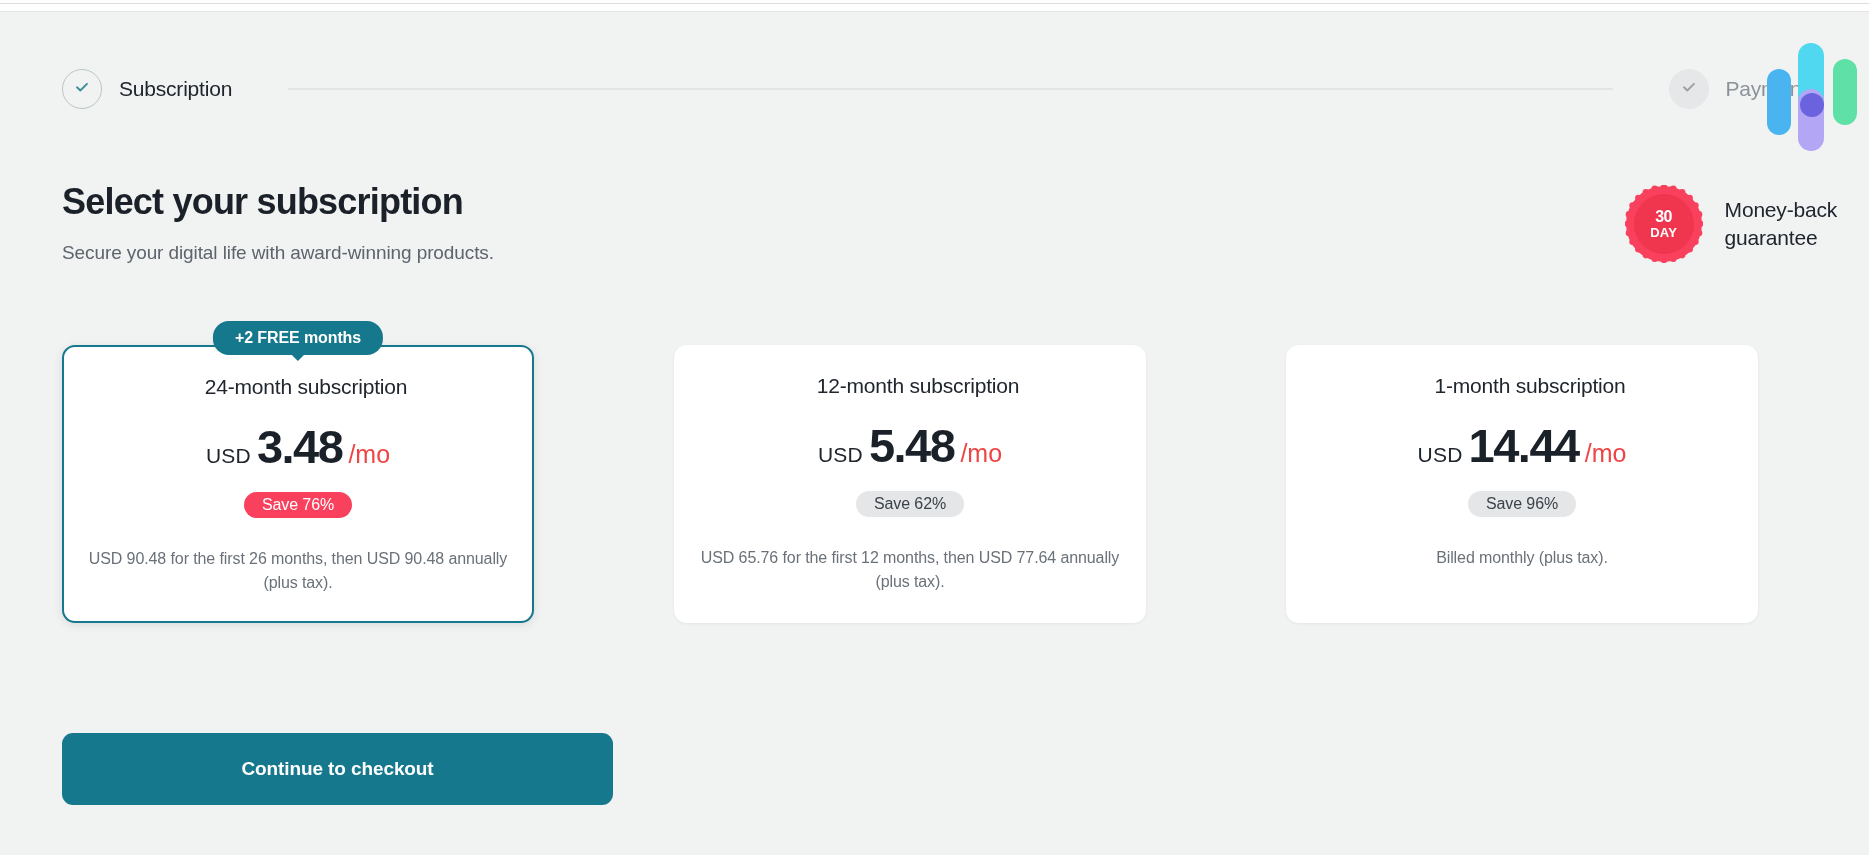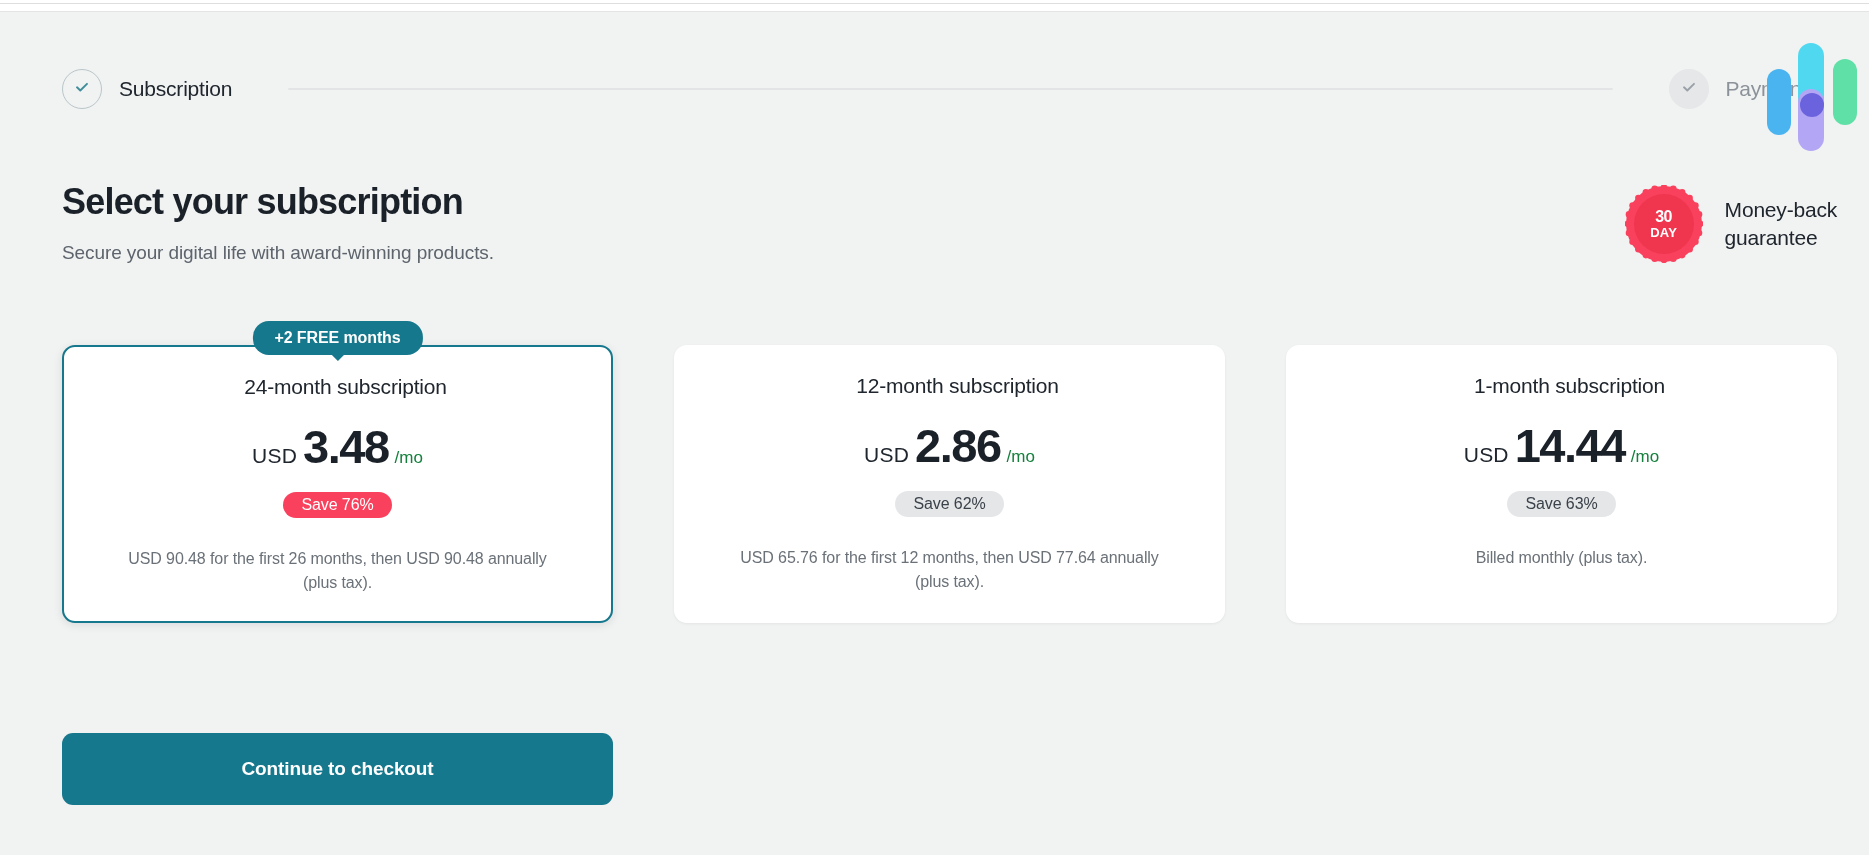--- a/index.html
+++ b/index.html
@@ -168,21 +168,21 @@
   .cards {
     position: absolute;
     top: 320px;
     left: 62px;
     width: 1775px;
     height: 280px;
   }
   .card {
     position: absolute;
     top: 12px;
-    width: 551px;
+    width: 472px;
     height: 278px;
     background: #ffffff;
     border-radius: 13px;
     border: 1px solid transparent;
     box-shadow: 0 1px 3px rgba(20,30,40,0.06);
     display: flex;
     flex-direction: column;
     align-items: center;
   }
   .card.c1 { left: 0px; }
@@ -241,22 +241,22 @@
     margin-right: 6px;
   }
   .amount {
     font-size: 47px;
     font-weight: bold;
     color: #1b2129;
     letter-spacing: -1.5px;
     line-height: 1;
   }
   .per {
-    font-size: 17px;
-    color: #15803d;
+    font-size: 25px;
+    color: #ef4444;
     margin-left: 6px;
   }
 
   .save-pill {
     margin-top: 22px;
     font-size: 16px;
     padding: 4px 18px;
     border-radius: 14px;
     letter-spacing: -0.1px;
   }
@@ -395,35 +395,35 @@
         <span class="per">/mo</span>
       </div>
       <div class="save-pill hot">Save 76%</div>
       <div class="fineprint">USD 90.48 for the first 26 months, then USD 90.48 annually (plus tax).</div>
     </div>
 
     <div class="card c2">
       <div class="plan-name">12-month subscription</div>
       <div class="price-row">
         <span class="cur">USD</span>
-        <span class="amount">2.86</span>
+        <span class="amount">5.48</span>
         <span class="per">/mo</span>
       </div>
       <div class="save-pill neutral">Save 62%</div>
       <div class="fineprint">USD 65.76 for the first 12 months, then USD 77.64 annually (plus tax).</div>
     </div>
 
     <div class="card c3">
       <div class="plan-name">1-month subscription</div>
       <div class="price-row">
         <span class="cur">USD</span>
         <span class="amount">14.44</span>
         <span class="per">/mo</span>
       </div>
-      <div class="save-pill neutral">Save 63%</div>
+      <div class="save-pill neutral">Save 96%</div>
       <div class="fineprint">Billed monthly (plus tax).</div>
     </div>
 
   </div>
 
   <button class="cta">Continue to checkout</button>
 
 </div>
 
 </body></html>

